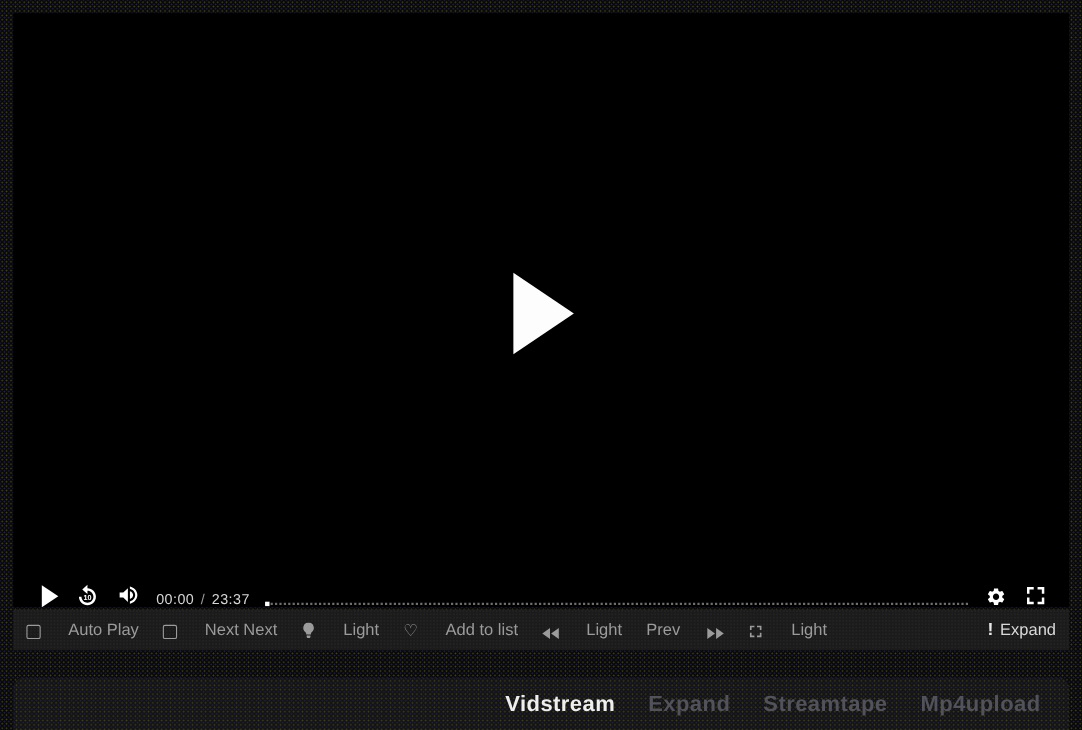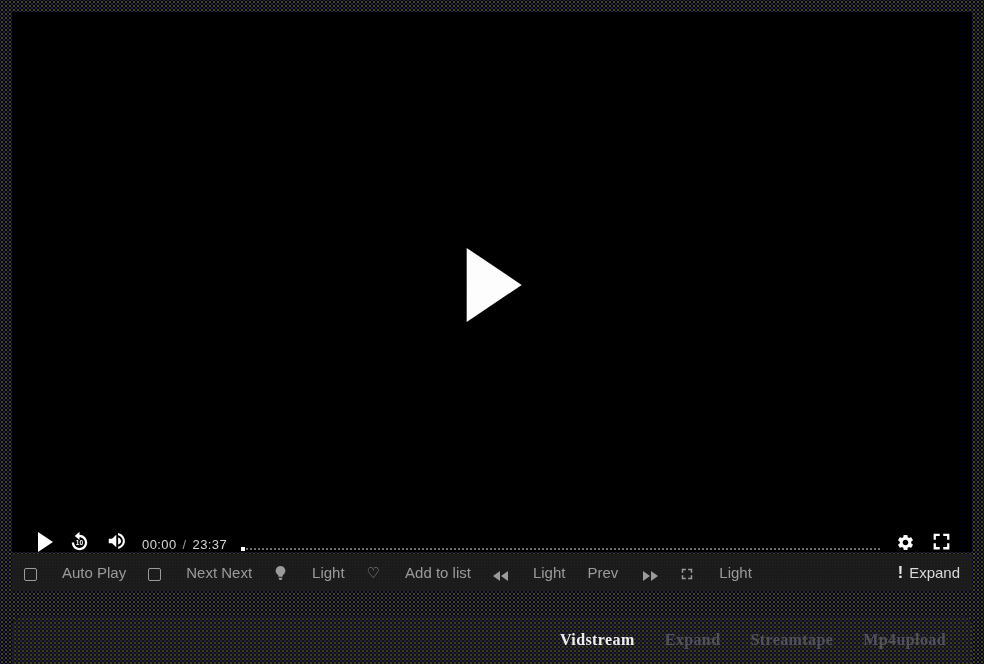--- a/index.html
+++ b/index.html
@@ -84,21 +84,21 @@
     background-color:#131313;
     background-image:
       radial-gradient(circle, #3d3d26 0.7px, transparent 0.9px),
       radial-gradient(circle, #222240 0.7px, transparent 0.9px);
     background-size:4px 4px, 4px 4px;
     background-position:1px 1px, 3px 3px;
     display:flex; align-items:center; justify-content:flex-end;
     padding:0 26px; gap:30px;
   }
   .server {
-    font-size:16px; letter-spacing:0.4px; color:#52525a; cursor:pointer; font-weight:600;font-family:Liberation Serif, serif;
+    font-size:20px; letter-spacing:0.4px; color:#52525a; cursor:pointer; font-weight:600;
   }
   .server.active { color:#eeeeee; }
 
   svg { display:block; }
 </style>
 </head>
 <body>
 
 <div class="player">
   <div class="big-play"></div>

